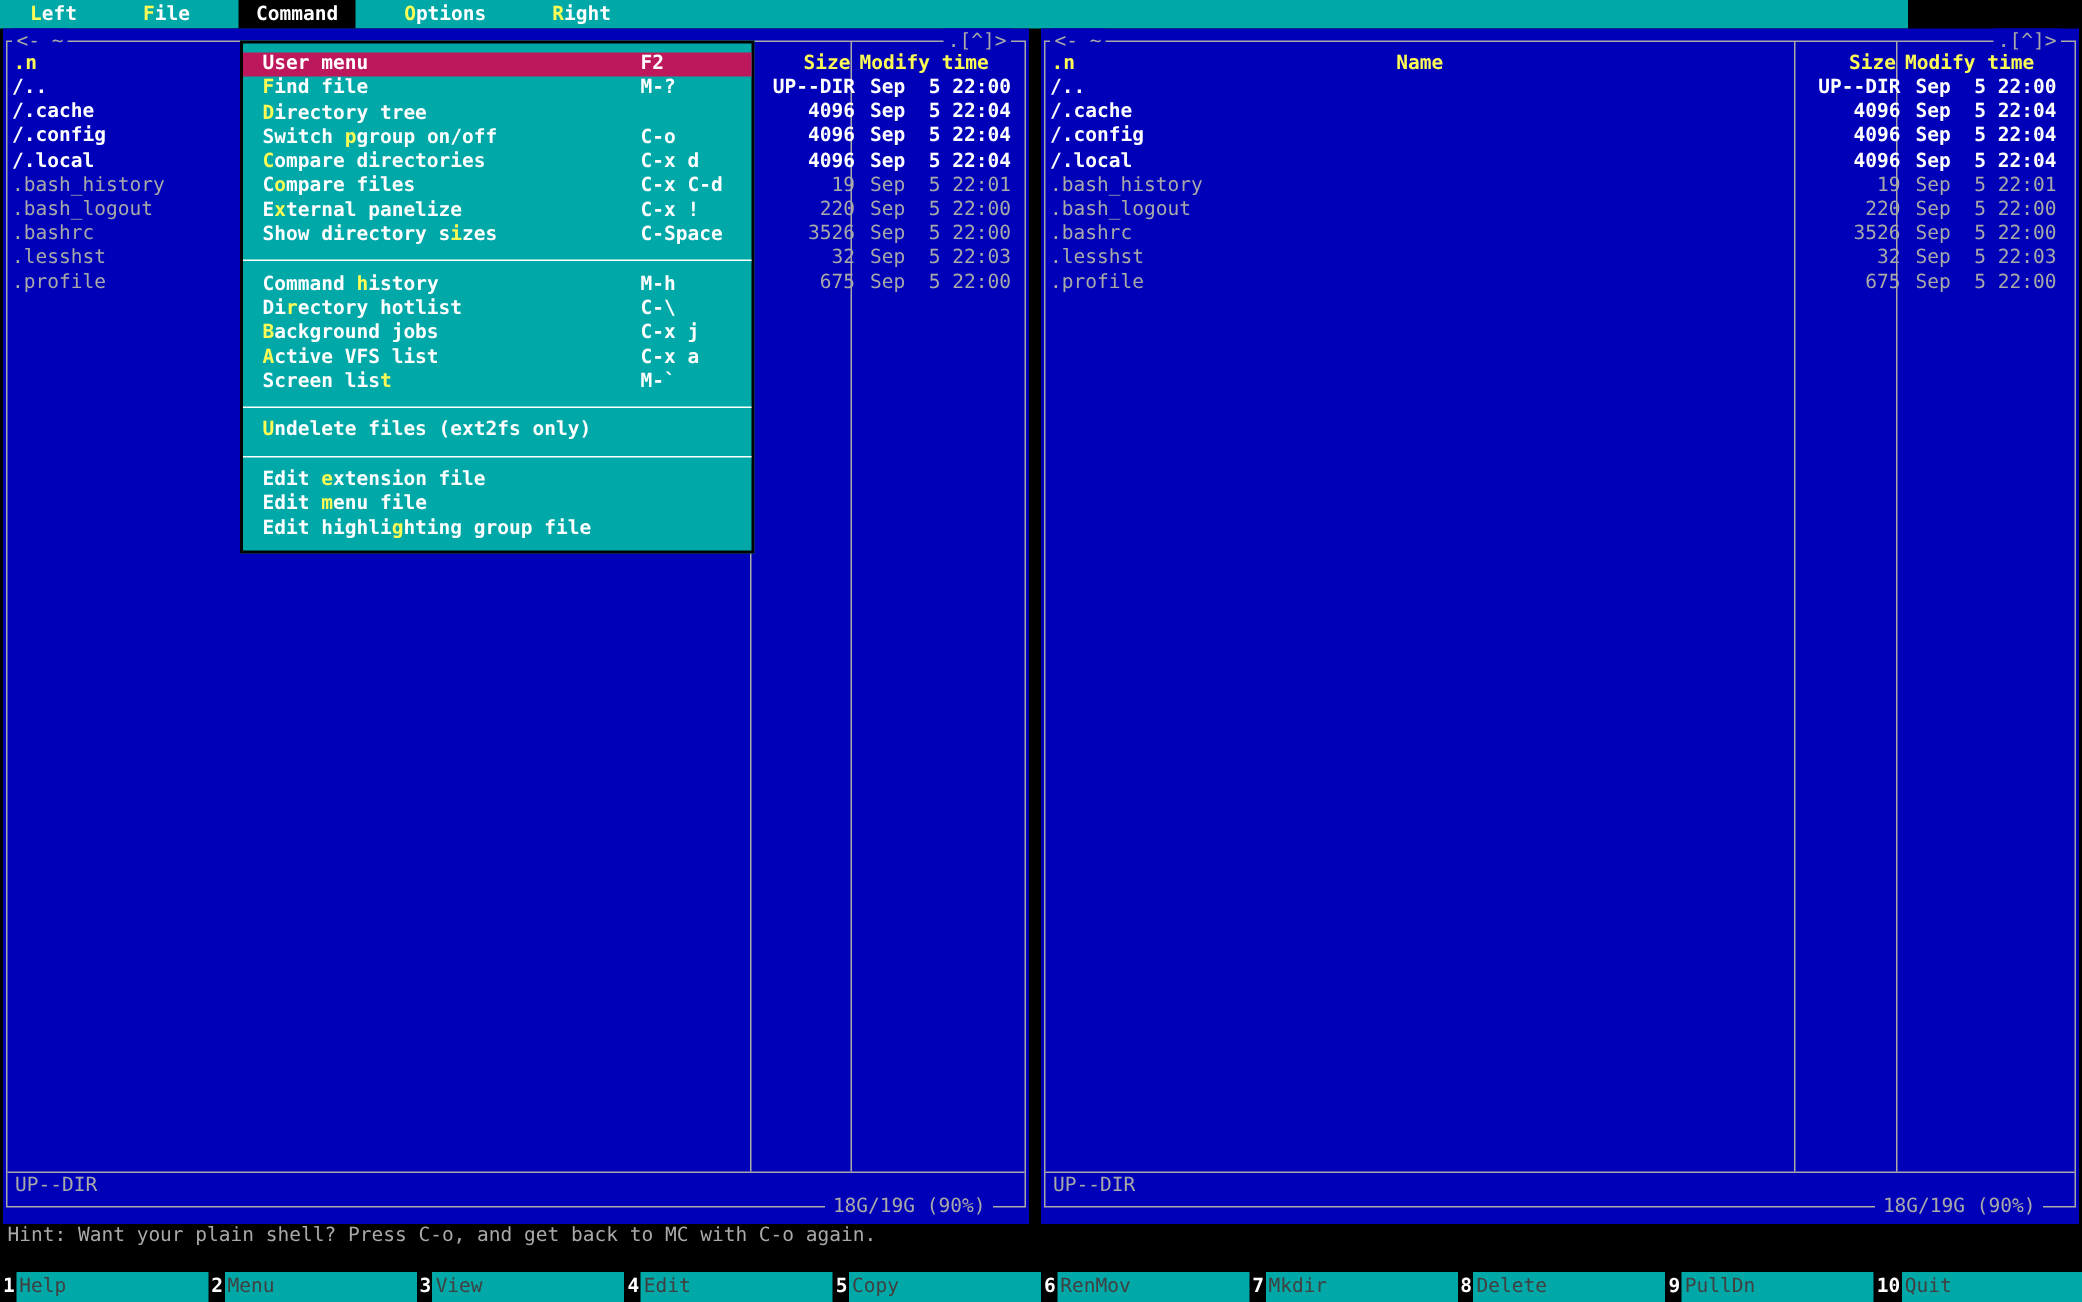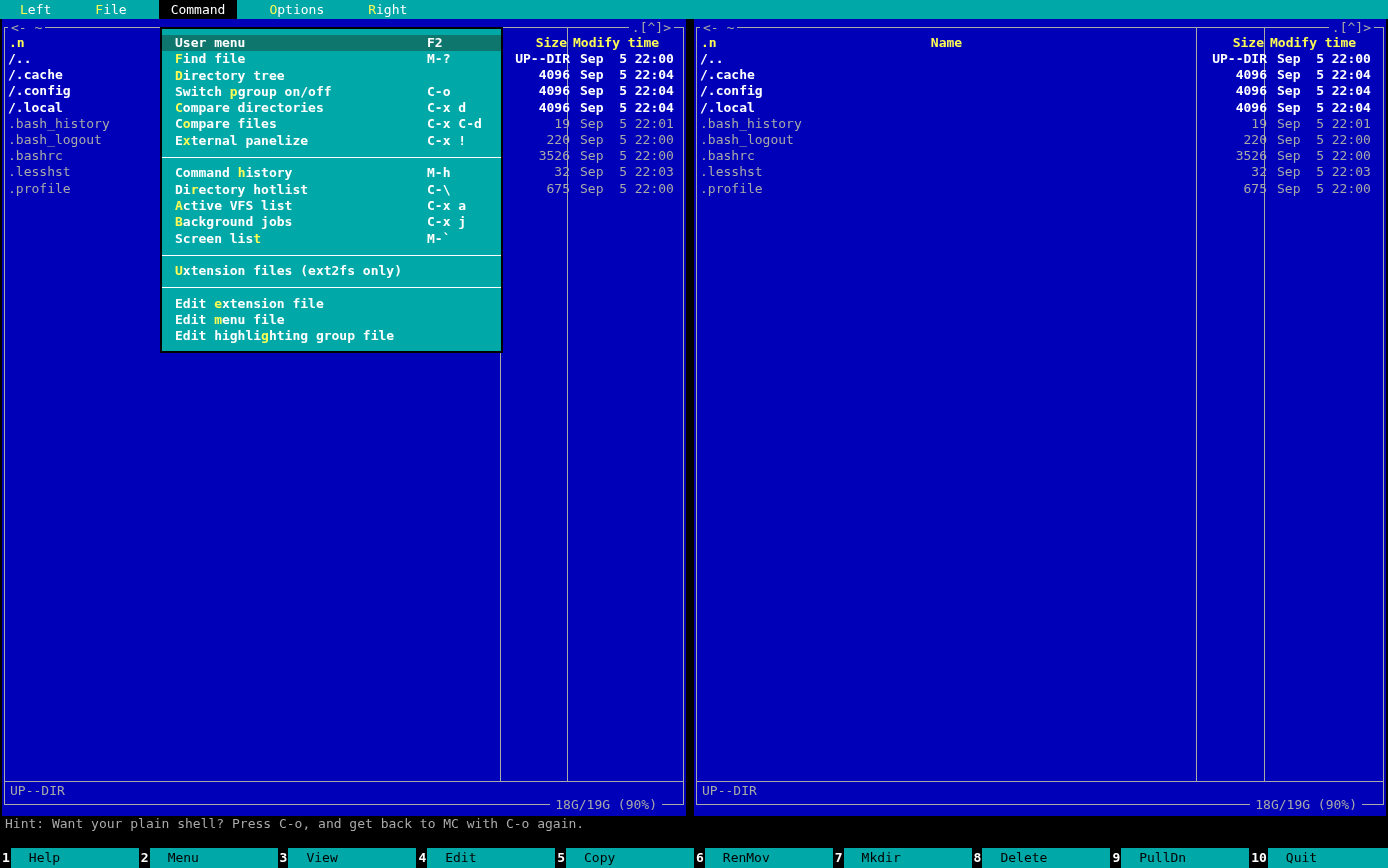--- a/index.html
+++ b/index.html
@@ -1,21 +1,21 @@
 <!DOCTYPE html>
 <html style="--cyan: #00a8a8; --blue: #0000b8; --yellow: #fcfc54; --gray: #a9a9a9; --frame: #a9a9a9;"><head>
 <meta charset="utf-8">
 <style>
   html,body{margin:0;padding:0;}
   body{position:relative;width:1388px;height:868px;background:#000;overflow:hidden;
        font-family:"DejaVu Sans Mono","Liberation Mono",monospace;font-size:13px;}
 
   
-  .menubar{position:absolute;left:0;top:0;width:1388px;height:19px;background:var(--cyan,#00a8a8);
-           display:flex;padding-left:8px;box-sizing:border-box;font-weight:normal;}
+  .menubar{position:absolute;left:0;top:0;width:1272px;height:19px;background:var(--cyan,#00a8a8);
+           display:flex;padding-left:8px;box-sizing:border-box;font-weight:bold;}
   .mb-item{line-height:19px;padding:0 12px;margin-right:20px;color:#fff;cursor:default;white-space:pre;}
   .mb-item .hot{color:var(--yellow,#fcfc54);}
   .mb-item.sel{background:#000;}
   .mb-item.sel .hot{color:#fff;}
 
   
   .panel{position:absolute;top:19px;height:797px;background:var(--blue,#0000b8);}
   #panel-left{left:2px;width:684px;}
   #panel-right{left:694px;width:692px;}
   .pframe{position:absolute;left:2px;right:2px;top:8px;bottom:11px;border:1px solid var(--frame,#a9a9a9);}
@@ -43,32 +43,32 @@
   .freespace{position:absolute;right:24px;top:778px;line-height:16px;background:var(--blue,#0000b8);
              color:var(--gray,#a9a9a9);padding:0 5px;z-index:2;white-space:pre;}
 
   
   .dropdown{position:absolute;left:160px;top:27px;width:343px;background:var(--cyan,#00a8a8);
             border:2px solid #000;padding:6px 0;z-index:10;font-weight:bold;box-sizing:border-box;}
   .dd-item{display:flex;height:16.3px;line-height:16.3px;padding:0 8px 0 13px;color:#fff;white-space:pre;cursor:default;}
   .dd-item .lbl{flex:1;overflow:hidden;}
   .dd-item .key{width:66px;}
   .dd-item .hot{color:var(--yellow,#fcfc54);}
-  .dd-item.sel{background:#0f766e;}
+  .dd-item.sel{background:#be185d;}
   .dd-sep{height:16.3px;position:relative;}
   .dd-sep::after{content:"";position:absolute;left:0;right:0;top:8px;height:1px;background:#fff;}
 
   
   .hint{position:absolute;left:5px;top:816px;line-height:16px;color:var(--gray,#a9a9a9);white-space:pre;}
   .promptline{position:absolute;left:5px;top:832px;line-height:16px;color:#c9c9c9;white-space:pre;}
   .cursor{display:inline-block;width:8px;height:13px;background:#c9c9c9;vertical-align:-2px;}
   .fkeys{position:absolute;left:0;top:848px;width:1388px;height:20px;display:flex;background:#000;}
   .fkey{flex:1;display:flex;cursor:default;}
   .fkey .num{color:#fff;line-height:20px;padding:0 1px 0 2px;font-weight:bold;}
-  .fkey .lbl{flex:1;background:var(--cyan,#00a8a8);color:#000000;line-height:20px;padding-left:18px;white-space:pre;}
+  .fkey .lbl{flex:1;background:var(--cyan,#00a8a8);color:#404040;line-height:20px;padding-left:2px;white-space:pre;}
 </style>
 </head>
 <body>
 
 <div class="menubar">
     <div class="mb-item"><span class="hot">L</span><span>eft</span></div>
     <div class="mb-item"><span class="hot">F</span><span>ile</span></div>
     <div class="mb-item sel"><span class="hot">C</span><span>ommand</span></div>
     <div class="mb-item"><span class="hot">O</span><span>ptions</span></div>
     <div class="mb-item"><span class="hot">R</span><span>ight</span></div>
@@ -129,28 +129,29 @@
 </div>
 
 <div class="dropdown">
     <div class="dd-item sel"><span class="lbl"><span>User menu</span></span><span class="key">F2</span></div>
     <div class="dd-item"><span class="lbl"><span class="hot">F</span><span>ind file</span></span><span class="key">M-?</span></div>
     <div class="dd-item"><span class="lbl"><span class="hot">D</span><span>irectory tree</span></span><span class="key"></span></div>
     <div class="dd-item"><span class="lbl"><span>Switch </span><span class="hot">p</span><span>group on/off</span></span><span class="key">C-o</span></div>
     <div class="dd-item"><span class="lbl"><span class="hot">C</span><span>ompare directories</span></span><span class="key">C-x d</span></div>
     <div class="dd-item"><span class="lbl"><span>C</span><span class="hot">o</span><span>mpare files</span></span><span class="key">C-x C-d</span></div>
     <div class="dd-item"><span class="lbl"><span>E</span><span class="hot">x</span><span>ternal panelize</span></span><span class="key">C-x !</span></div>
+    <div class="dd-item"><span class="lbl"><span>Show directory s</span><span class="hot">i</span><span>zes</span></span><span class="key">C-Space</span></div>
     <div class="dd-sep"></div>
     <div class="dd-item"><span class="lbl"><span>Command </span><span class="hot">h</span><span>istory</span></span><span class="key">M-h</span></div>
     <div class="dd-item"><span class="lbl"><span>Di</span><span class="hot">r</span><span>ectory hotlist</span></span><span class="key">C-\</span></div>
+    <div class="dd-item"><span class="lbl"><span class="hot">B</span><span>ackground jobs</span></span><span class="key">C-x j</span></div>
     <div class="dd-item"><span class="lbl"><span class="hot">A</span><span>ctive VFS list</span></span><span class="key">C-x a</span></div>
-    <div class="dd-item"><span class="lbl"><span class="hot">B</span><span>ackground jobs</span></span><span class="key">C-x j</span></div>
     <div class="dd-item"><span class="lbl"><span>Screen lis</span><span class="hot">t</span></span><span class="key">M-`</span></div>
     <div class="dd-sep"></div>
-    <div class="dd-item"><span class="lbl"><span class="hot">U</span><span>xtension files (ext2fs only)</span></span><span class="key"></span></div>
+    <div class="dd-item"><span class="lbl"><span class="hot">U</span><span>ndelete files (ext2fs only)</span></span><span class="key"></span></div>
     <div class="dd-sep"></div>
     <div class="dd-item"><span class="lbl"><span>Edit </span><span class="hot">e</span><span>xtension file</span></span><span class="key"></span></div>
     <div class="dd-item"><span class="lbl"><span>Edit </span><span class="hot">m</span><span>enu file</span></span><span class="key"></span></div>
     <div class="dd-item"><span class="lbl"><span>Edit highli</span><span class="hot">g</span><span>hting group file</span></span><span class="key"></span></div>
   </div>
 
 <div class="hint">Hint: Want your plain shell? Press C-o, and get back to MC with C-o again.</div>
 <div class="promptline">
   <span>midnight@commander:~$ </span><span class="cursor"></span>
 </div>

